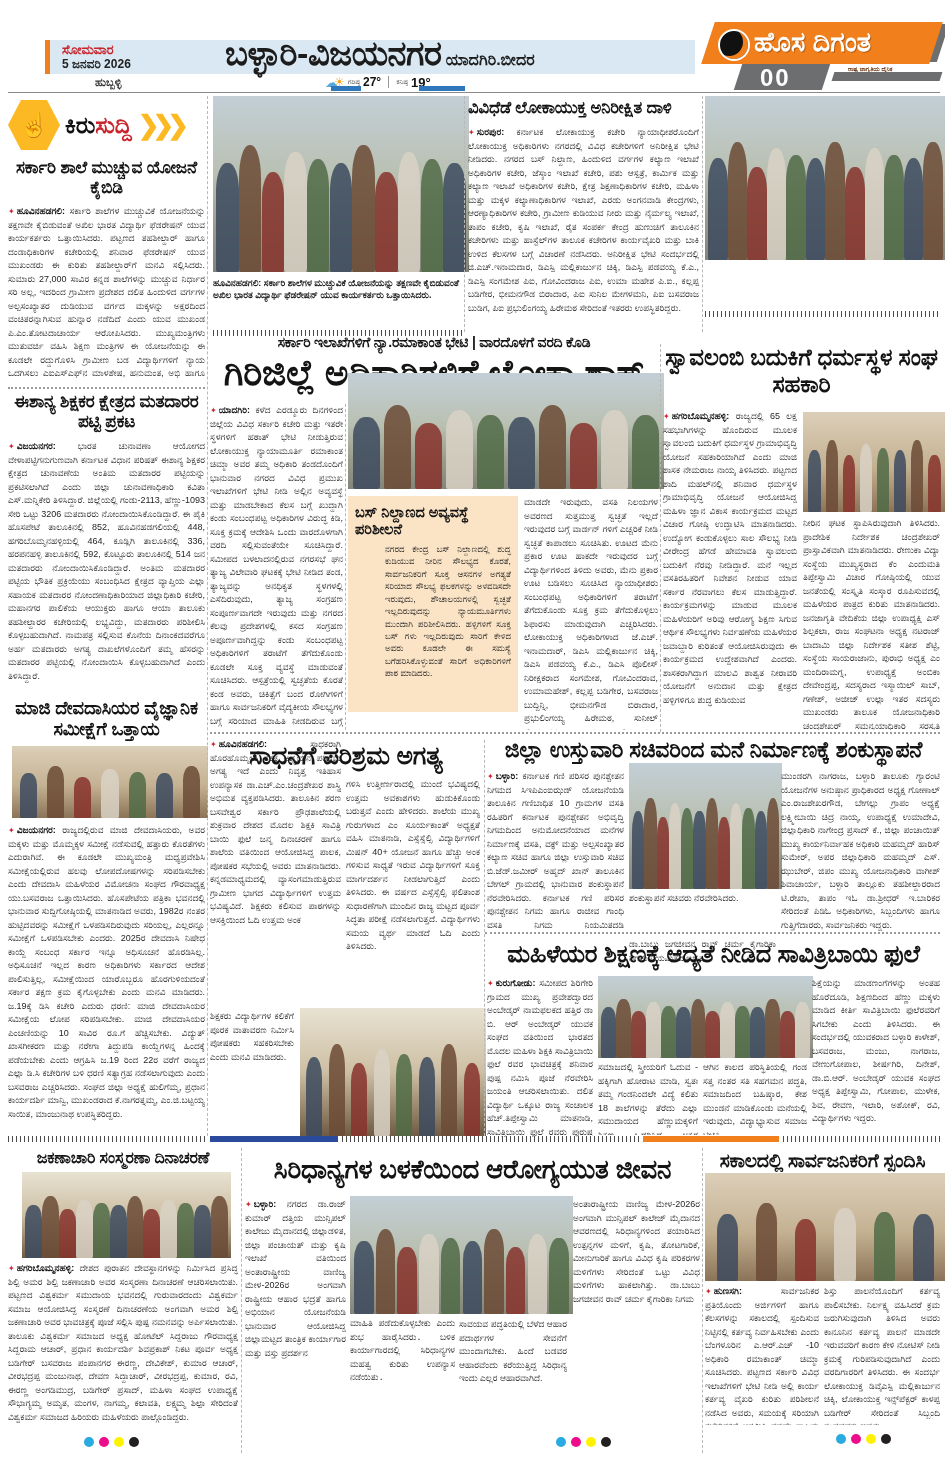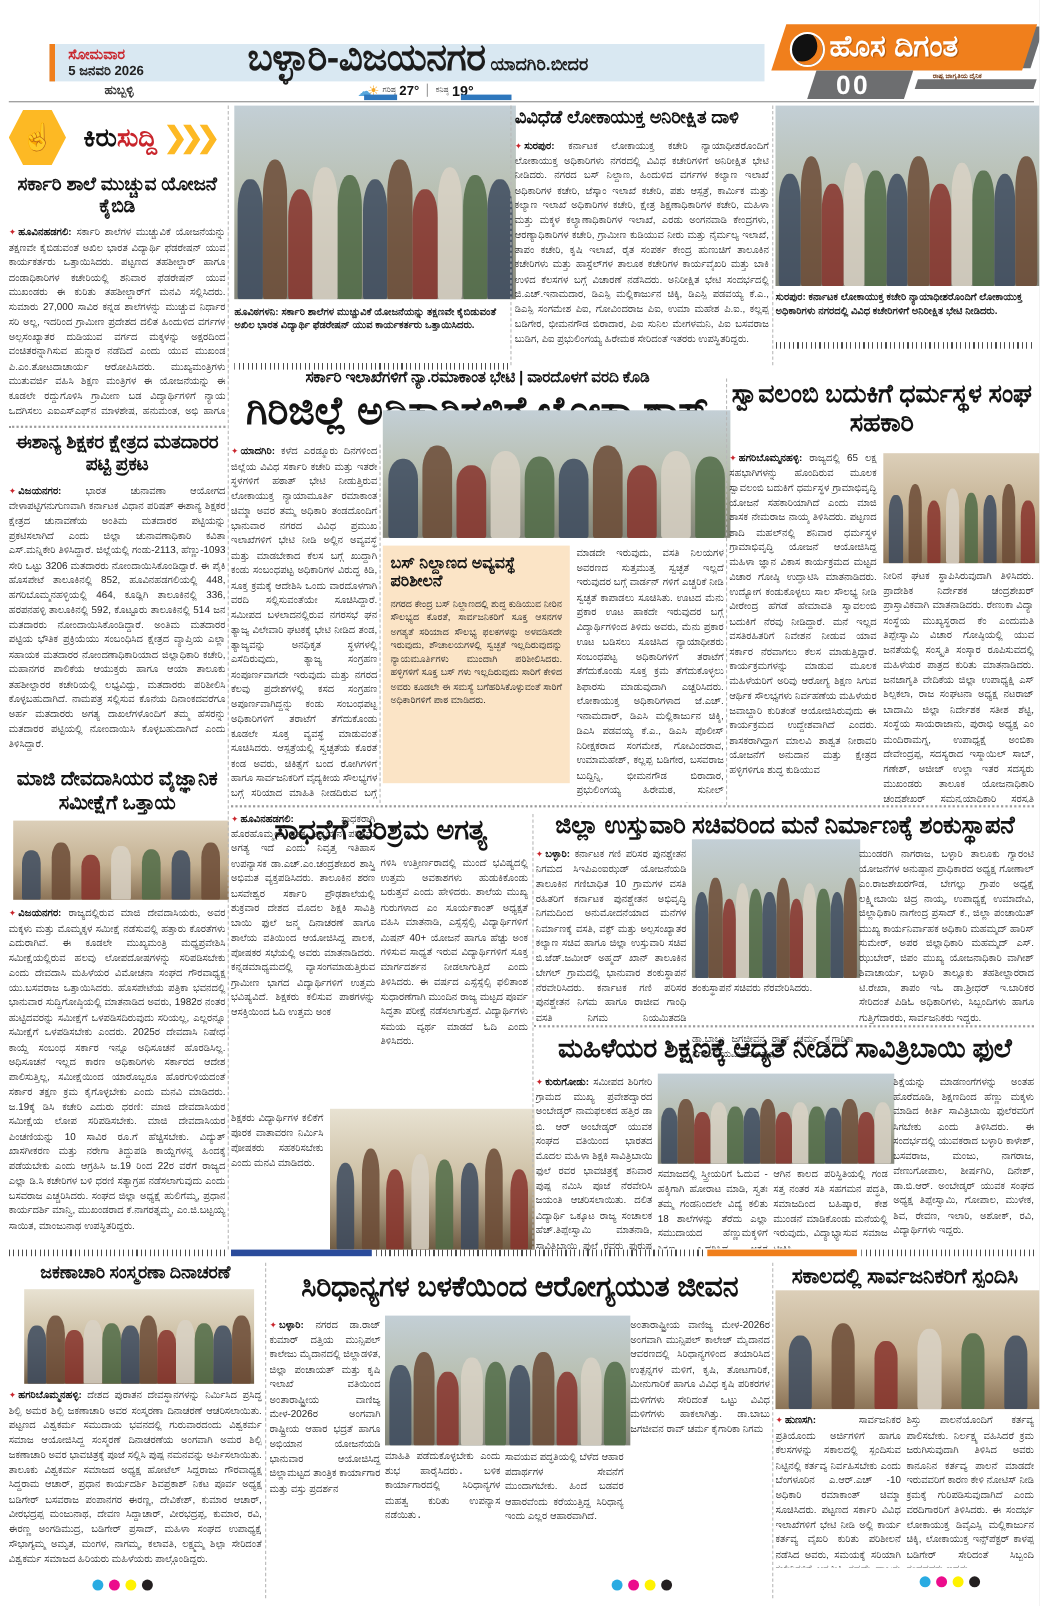--- a/index.html
+++ b/index.html
@@ -20,21 +20,21 @@
   .f0{height:62%;background:#3c4a5e;} .f1{height:72%;background:#6b4a35;}
   .f2{height:57%;background:#87332c;} .f3{height:68%;background:#d9d2c6;}
   .f4{height:64%;background:#506b46;}
   .dots span{display:inline-block;width:10px;height:10px;border-radius:50%;margin-right:5px;vertical-align:middle;}
   .dots .c{background:#29abe2;} .dots .m{background:#ec0c8c;} .dots .y{background:#fff200;} .dots .k{background:#231f20;}
   .hex{width:52px;height:50px;background:#fdb924;clip-path:polygon(25% 0,75% 0,100% 50%,75% 100%,25% 100%,0 50%);display:flex;align-items:center;justify-content:center;color:#fff;font-size:24px;}
   .chev{color:#fdb924;font-weight:bold;font-size:26px;letter-spacing:-7px;}
   .skew{transform:skewX(-18deg);}
   .box{background:#fbe4c6;padding:8px 7px;box-sizing:border-box;overflow:hidden;}
   .boxtitle{font-weight:bold;font-size:14.5px;color:#141414;line-height:1.2;margin-bottom:4px;}
-  .boxbody{font-size:8.6px;line-height:1.45;text-align:justify;color:#222;}
+  .boxbody{font-size:8.6px;line-height:1.45;text-align:justify;color:#222;margin-left:30px;}
 </style>
 </head>
 <body>
 
 <div id="page">
 
   <div class="abs" style="left:0;top:0;width:945px;height:93px;">
     <div class="abs" style="left:45px;top:40px;width:650px;height:34px;background:#d9e8f2;"></div>
     <div class="abs" style="left:45px;top:40px;width:5px;height:34px;background:#f07f1c;"></div>
     <div class="abs" style="left:62px;top:42px;font-size:13px;font-weight:bold;color:#c9252c;">ಸೋಮವಾರ</div>
@@ -64,21 +64,21 @@
       <div class="abs skew" style="left:135px;top:52px;width:108px;height:9px;background:#6d6e70;"></div>
       <div class="abs" style="left:62px;top:44px;font-size:24px;font-weight:bold;color:#fff;letter-spacing:2px;">00</div>
     </div>
     <div class="abs" style="left:8px;top:92px;width:932px;height:1px;background:#8a8a8a;"></div>
     <div class="abs" style="left:331px;top:86px;width:30px;height:5px;background:#2e77bd;"></div>
     <div class="abs" style="left:419px;top:86px;width:46px;height:5px;background:#2e77bd;"></div>
   </div>
 
   <div class="abs" style="left:8px;top:98px;width:197px;height:54px;display:flex;align-items:center;">
     <span class="hex">☝</span>
-    <span style="margin-left:16px;font-size:23px;font-weight:bold;">
+    <span style="margin-left:5px;font-size:23px;font-weight:bold;">
       <span style="color:#111;">ಕಿರು</span><span style="color:#c9252c;">ಸುದ್ದಿ</span>
     </span>
     <span class="chev" style="margin-left:6px;">❯❯❯</span>
   </div>
 
   <div class="abs hl" style="left:8px;top:158px;width:197px;height:44px;font-size:17px;">ಸರ್ಕಾರಿ ಶಾಲೆ ಮುಚ್ಚುವ ಯೋಜನೆ ಕೈಬಿಡಿ</div>
   <div class="abs bt" style="left:8px;top:205px;width:197px;height:178px;">
     <span class="star">✦</span><span class="dl">ಹೂವಿನಹಡಗಲಿ:</span> <span>ಸರ್ಕಾರಿ ಶಾಲೆಗಳ ಮುಚ್ಚುವಿಕೆ ಯೋಜನೆಯನ್ನು ತಕ್ಷಣವೇ ಕೈಬಿಡುವಂತೆ ಅಖಿಲ ಭಾರತ ವಿದ್ಯಾರ್ಥಿ ಫೆಡರೇಷನ್ ಯುವ ಕಾರ್ಯಕರ್ತರು ಒತ್ತಾಯಿಸಿದರು. ಪಟ್ಟಣದ ತಹಶೀಲ್ದಾರ್ ಹಾಗೂ ದಂಡಾಧಿಕಾರಿಗಳ ಕಚೇರಿಯಲ್ಲಿ ಶನಿವಾರ ಫೆಡರೇಷನ್ ಯುವ ಮುಖಂಡರು ಈ ಕುರಿತು ತಹಶೀಲ್ದಾರ್‌ಗೆ ಮನವಿ ಸಲ್ಲಿಸಿದರು. ಸುಮಾರು 27,000 ಸಾವಿರ ಕನ್ನಡ ಶಾಲೆಗಳನ್ನು ಮುಚ್ಚುವ ನಿರ್ಧಾರ ಸರಿ ಅಲ್ಲ, ಇದರಿಂದ ಗ್ರಾಮೀಣ ಪ್ರದೇಶದ ದಲಿತ ಹಿಂದುಳಿದ ವರ್ಗಗಳ ಅಲ್ಪಸಂಖ್ಯಾತರ ದುಡಿಯುವ ವರ್ಗದ ಮಕ್ಕಳನ್ನು ಅಕ್ಷರದಿಂದ ವಂಚಿತರನ್ನಾಗಿಸುವ ಹುನ್ನಾರ ನಡೆದಿದೆ ಎಂದು ಯುವ ಮುಖಂಡ ಪಿ.ಎಂ.ತೋಟದಾಚಾರ್ಯ ಆರೋಪಿಸಿದರು. ಮುಖ್ಯಮಂತ್ರಿಗಳು ಮುತುವರ್ಜಿ ವಹಿಸಿ ಶಿಕ್ಷಣ ಮಂತ್ರಿಗಳ ಈ ಯೋಜನೆಯನ್ನು ಈ ಕೂಡಲೇ ರದ್ದುಗೊಳಿಸಿ ಗ್ರಾಮೀಣ ಬಡ ವಿದ್ಯಾರ್ಥಿಗಳಿಗೆ ನ್ಯಾಯ ಒದಗಿಸಲು ಎಐಎಸ್‌ಎಫ್‌ನ ಮಾಳಶೇಷ, ಹನುಮಂತ, ಅಭಿ ಹಾಗೂ ಪೋಷಕರು ಆಗ್ರಹಿಸಿದ್ದಾರೆ.</span>
   </div>
   <div class="abs dotrule" style="left:8px;top:387px;width:197px;"></div>
@@ -109,21 +109,21 @@
       <span class="fig f2"></span>
       <span class="fig f3"></span>
       <span class="fig f4"></span>
       <span class="fig f0"></span>
       <span class="fig f1"></span>
       <span class="fig f2"></span>
       <span class="fig f3"></span>
       <span class="fig f4"></span>
       <span class="fig f0"></span>
     </div>
-  <div class="abs cap" style="left:213px;top:277px;width:250px;height:50px;">ಹೂವಿಠಗಳನಿ: ಸರ್ಕಾರಿ ಶಾಲೆಗಳ ಮುಚ್ಚುವಿಕೆ ಯೋಜನೆಯನ್ನು ತಕ್ಷಣವೇ ಕೈಬಿಡುವಂತೆ ಅಖಿಲ ಭಾರತ ವಿದ್ಯಾರ್ಥಿ ಫೆಡರೇಷನ್ ಯುವ ಕಾರ್ಯಕರ್ತರು ಒತ್ತಾಯಿಸಿದರು.</div>
+  <div class="abs cap" style="left:213px;top:277px;width:250px;height:50px;">ಹೂವಿನಹಡಗಲಿ: ಸರ್ಕಾರಿ ಶಾಲೆಗಳ ಮುಚ್ಚುವಿಕೆ ಯೋಜನೆಯನ್ನು ತಕ್ಷಣವೇ ಕೈಬಿಡುವಂತೆ ಅಖಿಲ ಭಾರತ ವಿದ್ಯಾರ್ಥಿ ಫೆಡರೇಷನ್ ಯುವ ಕಾರ್ಯಕರ್ತರು ಒತ್ತಾಯಿಸಿದರು.</div>
   <div class="abs comb" style="left:213px;top:330px;width:250px;"></div>
 
   <div class="abs hl" style="left:468px;top:98px;width:231px;font-size:16.5px;text-align:left;">ವಿವಿಧೆಡೆ ಲೋಕಾಯುಕ್ತ ಅನಿರೀಕ್ಷಿತ ದಾಳಿ</div>
   <div class="abs bt" style="left:468px;top:126px;width:231px;height:204px;">
     <span class="star">✦</span><span class="dl">ಸುರಪುರ:</span> <span>ಕರ್ನಾಟಕ ಲೋಕಾಯುಕ್ತ ಕಚೇರಿ ನ್ಯಾಯಾಧೀಶರೊಂದಿಗೆ ಲೋಕಾಯುಕ್ತ ಅಧಿಕಾರಿಗಳು ನಗರದಲ್ಲಿ ವಿವಿಧ ಕಚೇರಿಗಳಿಗೆ ಅನಿರೀಕ್ಷಿತ ಭೇಟಿ ನೀಡಿದರು. ನಗರದ ಬಸ್ ನಿಲ್ದಾಣ, ಹಿಂದುಳಿದ ವರ್ಗಗಳ ಕಲ್ಯಾಣ ಇಲಾಖೆ ಅಧಿಕಾರಿಗಳ ಕಚೇರಿ, ಜೆಸ್ಕಾಂ ಇಲಾಖೆ ಕಚೇರಿ, ಪಶು ಆಸ್ಪತ್ರೆ, ಕಾರ್ಮಿಕ ಮತ್ತು ಕಲ್ಯಾಣ ಇಲಾಖೆ ಅಧಿಕಾರಿಗಳ ಕಚೇರಿ, ಕ್ಷೇತ್ರ ಶಿಕ್ಷಣಾಧಿಕಾರಿಗಳ ಕಚೇರಿ, ಮಹಿಳಾ ಮತ್ತು ಮಕ್ಕಳ ಕಲ್ಯಾಣಾಧಿಕಾರಿಗಳ ಇಲಾಖೆ, ಎರಡು ಅಂಗನವಾಡಿ ಕೇಂದ್ರಗಳು, ಆರಣ್ಯಾಧಿಕಾರಿಗಳ ಕಚೇರಿ, ಗ್ರಾಮೀಣ ಕುಡಿಯುವ ನೀರು ಮತ್ತು ನೈರ್ಮಲ್ಯ ಇಲಾಖೆ, ತಾಪಂ ಕಚೇರಿ, ಕೃಷಿ ಇಲಾಖೆ, ರೈತ ಸಂಪರ್ಕ ಕೇಂದ್ರ ಹುಣುಚಿಗೆ ತಾಲೂಕಿನ ಕಚೇರಿಗಳು ಮತ್ತು ಹಾಸ್ಟೆಲ್‌ಗಳ ತಾಲೂಕ ಕಚೇರಿಗಳ ಕಾರ್ಯವೈಖರಿ ಮತ್ತು ಬಾಕಿ ಉಳಿದ ಕೆಲಸಗಳ ಬಗ್ಗೆ ವಿಚಾರಣೆ ನಡೆಸಿದರು. ಅನಿರೀಕ್ಷಿತ ಭೇಟಿ ಸಂದರ್ಭದಲ್ಲಿ ಜಿ.ಎಚ್.ಇನಾಮದಾರ, ಡಿಎಸ್ಪಿ ಮಲ್ಲಿಕಾರ್ಜುನ ಚಿಕ್ಕಿ, ಡಿಎಸ್ಪಿ ಪಡವಯ್ಯ ಕೆ.ಎ., ಡಿಎಸ್ಪಿ ಸಂಗಮೇಶ ಪಿಐ, ಗೋವಿಂದರಾಜ ಪಿಐ, ಉಮಾ ಮಹೇಶ ಪಿ.ಐ., ಕಲ್ಲಪ್ಪ ಬಡಿಗೇರ, ಭೀಮನಗೌಡ ಬಿರಾದಾರ, ಪಿಐ ಸುನಿಲ ಮೇಗಳಮನಿ, ಪಿಐ ಬಸವರಾಜ ಬುಡಿಗ, ಪಿಐ ಪ್ರಭುಲಿಂಗಯ್ಯ ಹಿರೇಮಠ ಸೇರಿದಂತೆ ಇತರರು ಉಪಸ್ಥಿತರಿದ್ದರು.</span>
   </div>
 
   <div class="abs photo" style="left:705px;top:96px;width:235px;height:164px;">
       <span class="fig f0"></span>
       <span class="fig f1"></span>
@@ -131,21 +131,20 @@
       <span class="fig f3"></span>
       <span class="fig f4"></span>
       <span class="fig f0"></span>
       <span class="fig f1"></span>
       <span class="fig f2"></span>
       <span class="fig f3"></span>
       <span class="fig f4"></span>
       <span class="fig f0"></span>
       <span class="fig f1"></span>
     </div>
-  <div class="abs cap" style="left:705px;top:264px;width:235px;height:44px;">ಸುರಪುರ: ಕರ್ನಾಟಕ ಲೋಕಾಯುಕ್ತ ಕಚೇರಿ ನ್ಯಾಯಾಧೀಶರೊಂದಿಗೆ ಲೋಕಾಯುಕ್ತ ಅಧಿಕಾರಿಗಳು ನಗರದಲ್ಲಿ ವಿವಿಧ ಕಚೇರಿಗಳಿಗೆ ಅನಿರೀಕ್ಷಿತ ಭೇಟಿ ನೀಡಿದರು.</div>
   <div class="abs comb" style="left:705px;top:311px;width:235px;"></div>
 
   <div class="abs hl" style="left:210px;top:334px;width:448px;font-size:14px;">ಸರ್ಕಾರಿ ಇಲಾಖೆಗಳಿಗೆ ನ್ಯಾ.ರಮಾಕಾಂತ ಭೇಟಿ | ವಾರದೊಳಗೆ ವರದಿ ಕೊಡಿ</div>
   <div class="abs hl" style="left:210px;top:352px;width:448px;height:48px;font-size:36px;">ಗಿರಿಜಿಲ್ಲೆ ಅಧಿಕಾರಿಗಳಿಗೆ ಲೋಕಾ ಶಾಕ್</div>
   <div class="abs bt" style="left:210px;top:404px;width:133px;height:326px;">
     <span class="star">✦</span><span class="dl">ಯಾದಗಿರಿ:</span> <span>ಕಳೆದ ಎರಡ್ಮೂರು ದಿನಗಳಿಂದ ಜಿಲ್ಲೆಯ ವಿವಿಧ ಸರ್ಕಾರಿ ಕಚೇರಿ ಮತ್ತು ಇತರೇ ಸ್ಥಳಗಳಿಗೆ ಹಠಾತ್ ಭೇಟಿ ನೀಡುತ್ತಿರುವ ಲೋಕಾಯುಕ್ತ ನ್ಯಾಯಾಮೂರ್ತಿ ರಮಾಕಾಂತ ಚಿಮ್ಮಾ ಅವರ ತಮ್ಮ ಅಧಿಕಾರಿ ತಂಡದೊಂದಿಗೆ ಭಾನುವಾರ ನಗರದ ವಿವಿಧ ಪ್ರಮುಖ ಇಲಾಖೆಗಳಿಗೆ ಭೇಟಿ ನೀಡಿ ಅಲ್ಲಿನ ಅವ್ಯವಸ್ಥೆ ಮತ್ತು ಮಾಡಬೇಕಾದ ಕೆಲಸ ಬಗ್ಗೆ ಖುದ್ದಾಗಿ ಕಂಡು ಸಂಬಂಧಪಟ್ಟ ಅಧಿಕಾರಿಗಳ ವಿರುದ್ಧ ಕಿಡಿ, ಸೂಕ್ತ ಕ್ರಮಕ್ಕೆ ಆದೇಶಿಸಿ ಒಂದು ವಾರದೊಳಗಾಗಿ ವರದಿ ಸಲ್ಲಿಸುವಂತೆಯೇ ಸೂಚಿಸಿದ್ದಾರೆ. ಸಮೀಪದ ಬಳಲಾದನಲ್ಲಿರುವ ನಗರಸಭೆ ಘನ ತ್ಯಾಜ್ಯ ವಿಲೇವಾರಿ ಘಟಕಕ್ಕೆ ಭೇಟಿ ನೀಡಿದ ತಂಡ, ತ್ಯಾಜ್ಯವನ್ನು ಅನಧಿಕೃತ ಸ್ಥಳಗಳಲ್ಲಿ ಎಸೆದಿರುವುದು, ತ್ಯಾಜ್ಯ ಸಂಗ್ರಹಣ ಸಂಪೂರ್ಣವಾಗದೇ ಇರುವುದು ಮತ್ತು ನಗರದ ಕೆಲವು ಪ್ರದೇಶಗಳಲ್ಲಿ ಕಸದ ಸಂಗ್ರಹಣ ಅಪೂರ್ಣವಾಗಿದ್ದನ್ನು ಕಂಡು ಸಂಬಂಧಪಟ್ಟ ಅಧಿಕಾರಿಗಳಿಗೆ ತರಾಟೆಗೆ ತೆಗೆದುಕೊಂಡು ಕೂಡಲೇ ಸೂಕ್ತ ವ್ಯವಸ್ಥೆ ಮಾಡುವಂತೆ ಸೂಚಿಸಿದರು. ಆಸ್ಪತ್ರೆಯಲ್ಲಿ ಸ್ವಚ್ಛತೆಯ ಕೊರತೆ ಕಂಡ ಅವರು, ಚಿಕಿತ್ಸೆಗೆ ಬಂದ ರೋಗಿಗಳಿಗೆ ಹಾಗೂ ಸಾರ್ವಜನಿಕರಿಗೆ ವೈದ್ಯಕೀಯ ಸೌಲಭ್ಯಗಳ ಬಗ್ಗೆ ಸರಿಯಾದ ಮಾಹಿತಿ ನೀಡದಿರುವ ಬಗ್ಗೆ ಮಾಹಿತಿ ಪಡೆದರು. ಆಸ್ಪತ್ರೆಯಲ್ಲಿ ಸಿಬ್ಬಂದಿಗಳ ಕೊರತೆ ಹಾಗೂ ಸಲಕರಣೆಗಳ ಕೊರತೆ ಕಂಡು ಸರ್ಕಾರಕ್ಕೆ ಈ ಕುರಿತು ವರದಿ ಸಲ್ಲಿಸಲಾಗುವುದು ಎಂದು ತಿಳಿಸಿದರು. ನಗರದಲ್ಲಿರುವ ಹಿಂದುಳಿದ ವರ್ಗಗಳ ಕಲ್ಯಾಣ ಇಲಾಖೆ, ಸಮಾಜ ಕಲ್ಯಾಣ ಇಲಾಖೆಯ</span>
   </div>
   <div class="abs photo" style="left:348px;top:373px;width:310px;height:116px;">
       <span class="fig f0"></span>
       <span class="fig f1"></span>

